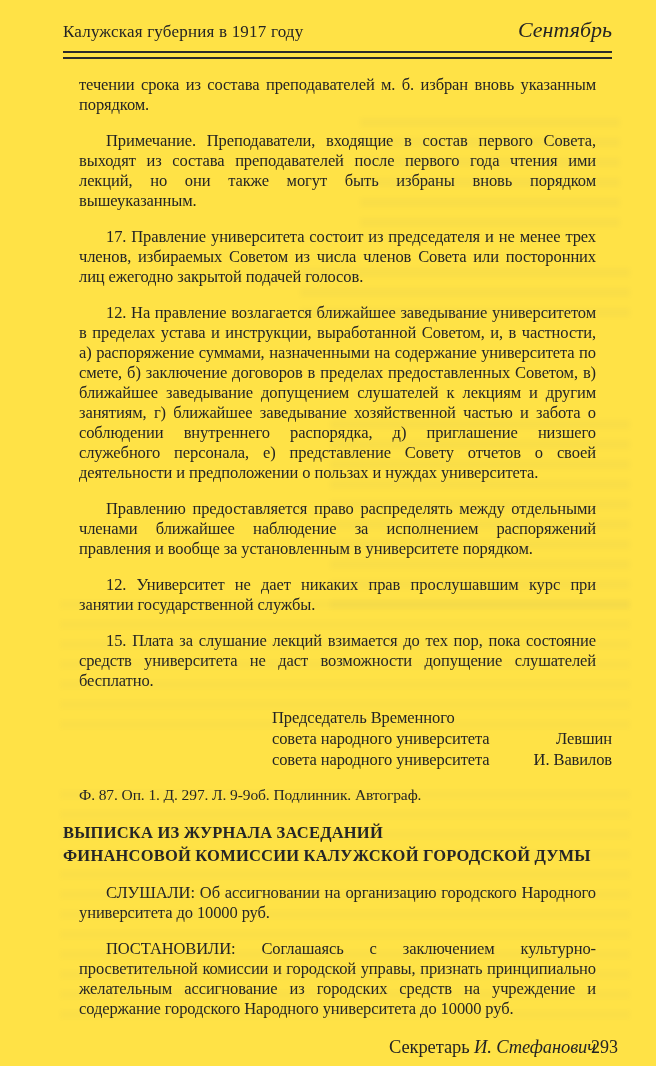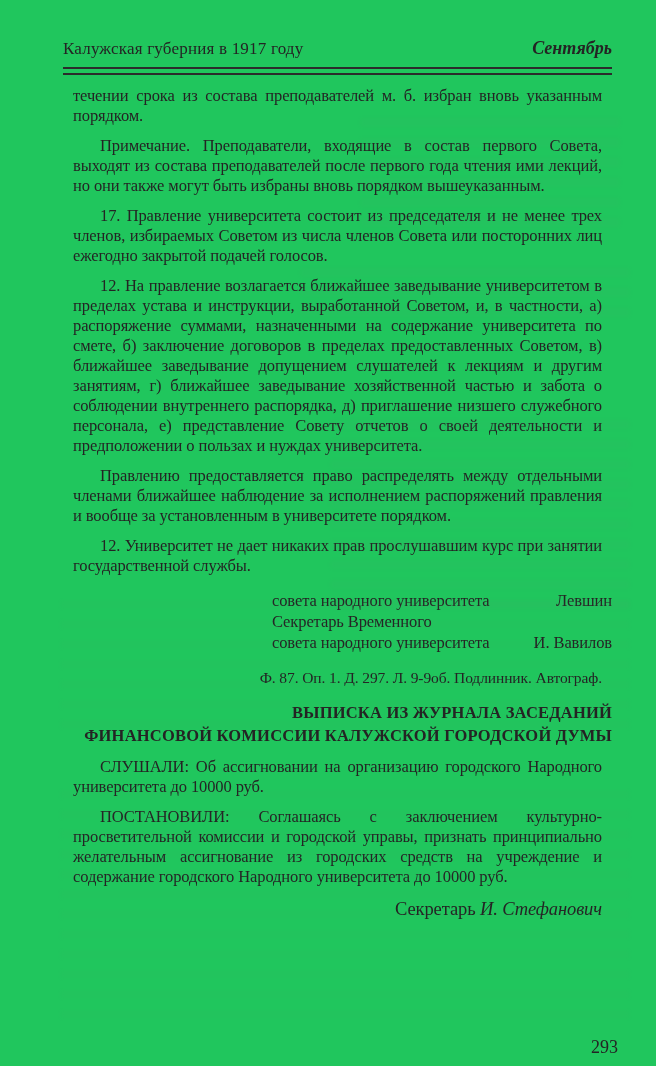--- a/index.html
+++ b/index.html
@@ -5,26 +5,26 @@
   html, body {
     margin: 0;
     padding: 0;
     background: #e8e8e6;
   }
   .page {
     position: relative;
     width: 656px;
     height: 1066px;
     margin: 0 auto;
-    background: #22c55e;
+    background: #fde047;
     color: #262626;
     font-family: "Liberation Serif", "DejaVu Serif", serif;
     overflow: hidden;
     box-sizing: border-box;
-    padding: 38px 44px 0 63px;
+    padding: 17px 44px 0 63px;
     filter: contrast(1.02);
   }
   
   .bleed {
     position: absolute;
     pointer-events: none;
     background: repeating-linear-gradient(
       180deg,
       rgba(120,120,120,0.55) 0px, rgba(120,120,120,0.55) 9px,
       rgba(120,120,120,0.0) 9px, rgba(120,120,120,0.0) 20px);
@@ -41,65 +41,65 @@
   .running-header {
     display: flex;
     justify-content: space-between;
     align-items: baseline;
   }
   .hdr-left {
     font-size: 17px;
     letter-spacing: 0.2px;
   }
   .hdr-right {
-    font-size: 18px;
-    font-weight: bold;
+    font-size: 22px;
+    font-weight: normal;
     font-style: italic;
   }
   .double-rule {
     margin-top: 8px;
     height: 4px;
     border-top: 2.5px solid #2d2d2d;
     border-bottom: 2px solid #2d2d2d;
   }
 
   .body-text {
     margin-top: 11px;
     font-size: 16.5px;
     line-height: 20px;
     text-align: justify;
     letter-spacing: -0.1px;
   }
   .body-text p {
-    margin: 10px;
+    margin: 16px;
     text-indent: 27px;
   }
   .body-text p.noindent { text-indent: 0; }
 
   .sig-block {
     margin: 14px 0 0 209px;
     text-align: left;
   }
   .sig-row {
     display: flex;
     justify-content: space-between;
     line-height: 21px;
   }
   .sig-row .sig-name { white-space: nowrap; }
 
   .archival {
     margin-top: 15px !important;
     text-indent: 0 !important;
     font-size: 15.5px;
-    text-align: right;
+    text-align: left;
   }
 
   .doc-title {
     margin: 13px 0 6px 0;
-    text-align: right;
+    text-align: left;
     font-size: 16.5px;
     font-weight: bold;
     line-height: 23px;
     letter-spacing: 0.2px;
   }
   .doc-title span { display: block; }
 
   .sig-final {
     margin-top: 8px !important;
     text-indent: 0 !important;
@@ -134,29 +134,30 @@
   <div class="double-rule"></div>
 
   <main class="body-text">
 
     <p class="noindent">течении срока из состава преподавателей м. б. избран вновь указанным порядком.</p>
     <p>Примечание. Преподаватели, входящие в состав первого Совета, выходят из состава преподавателей после первого года чтения ими лекций, но они также могут быть избраны вновь порядком вышеуказанным.</p>
     <p>17. Правление университета состоит из председателя и не менее трех членов, избираемых Советом из числа членов Совета или посторонних лиц ежегодно закрытой подачей голосов.</p>
     <p>12. На правление возлагается ближайшее заведывание университетом в пределах устава и инструкции, выработанной Советом, и, в частности, а) распоряжение суммами, назначенными на содержание университета по смете, б) заключение договоров в пределах предоставленных Советом, в) ближайшее заведывание допущением слушателей к лекциям и другим занятиям, г) ближайшее заведывание хозяйственной частью и забота о соблюдении внутреннего распорядка, д) приглашение низшего служебного персонала, е) представление Совету отчетов о своей деятельности и предположении о пользах и нуждах университета.</p>
     <p>Правлению предоставляется право распределять между отдельными членами ближайшее наблюдение за исполнением распоряжений правления и вообще за установленным в университете порядком.</p>
     <p>12. Университет не дает никаких прав прослушавшим курс при занятии государственной службы.</p>
+    <p>15. Плата за слушание лекций взимается до тех пор, пока состояние средств университета не даст возможности допущение слушателей бесплатно.</p>
 
     <div class="sig-block">
       <div class="sig-row">
+        <span>Председатель Временного</span>
+        <span class="sig-name"></span>
+      </div>
+      <div class="sig-row">
         <span>совета народного университета</span>
         <span class="sig-name">Левшин</span>
-      </div>
-      <div class="sig-row">
-        <span>Секретарь Временного</span>
-        <span class="sig-name"></span>
       </div>
       <div class="sig-row">
         <span>совета народного университета</span>
         <span class="sig-name">И. Вавилов</span>
       </div>
     </div>
 
     <p class="archival">Ф. 87. Оп. 1. Д. 297. Л. 9-9об. Подлинник. Автограф.</p>
 
     <h2 class="doc-title">

